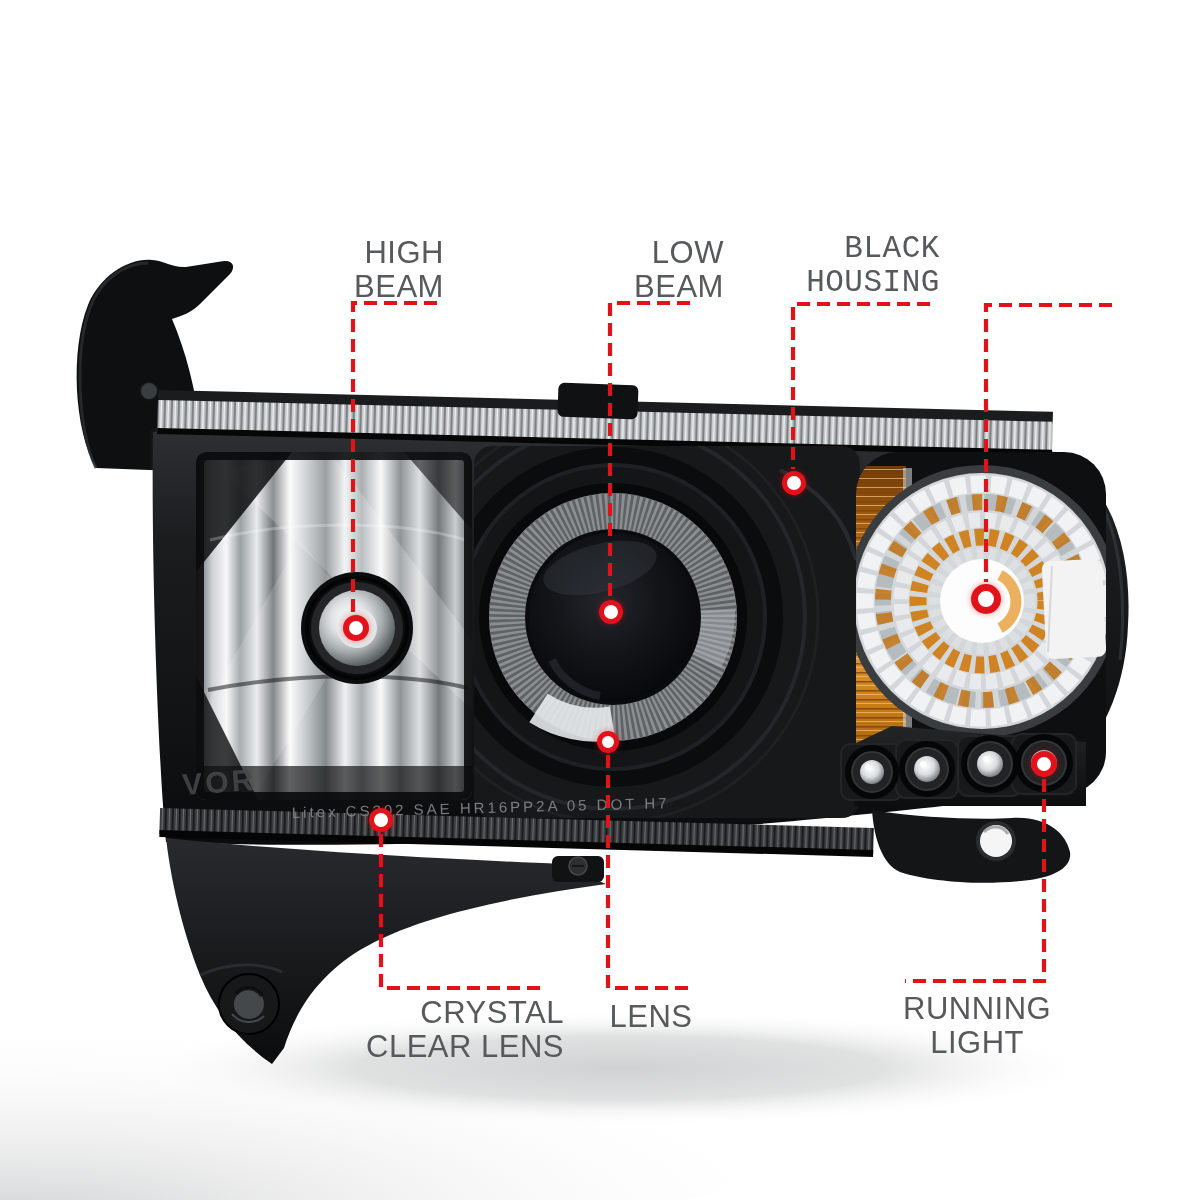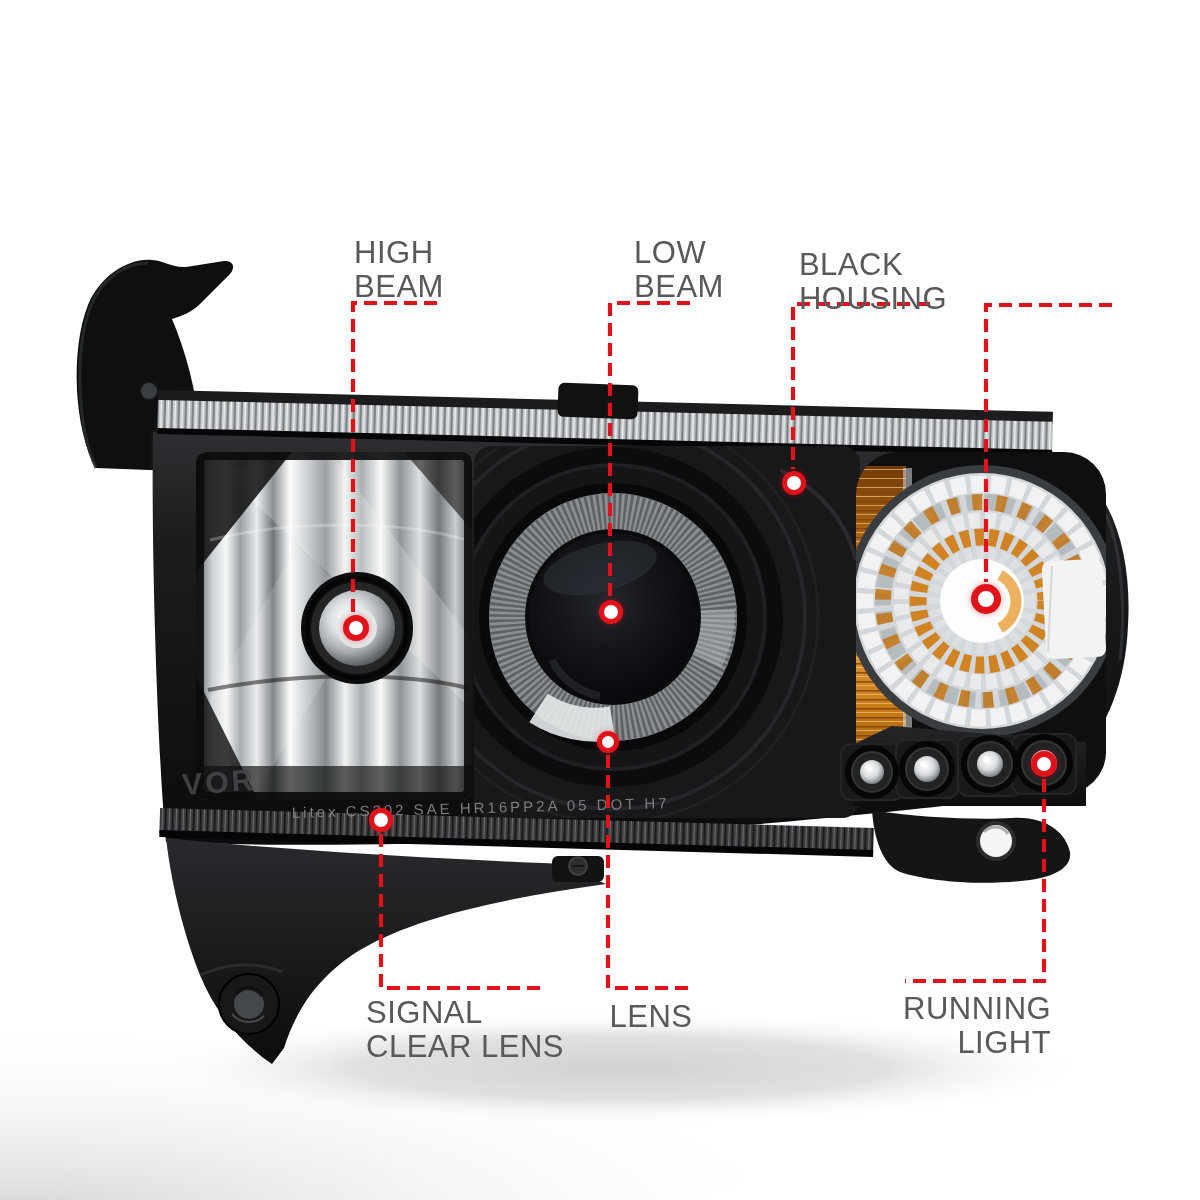--- a/index.html
+++ b/index.html
@@ -10,27 +10,27 @@
   #stage{
     position:relative;width:1200px;height:1200px;overflow:hidden;
     background:#ffffff;
     font-family:"Liberation Sans",sans-serif;
   }
   #art,#leads{position:absolute;left:0;top:0;width:1200px;height:1200px;}
   
   .callout{
     position:absolute;color:var(--label-gray);
     font-size:31px;line-height:34px;letter-spacing:.5px;
-    white-space:pre-line;text-align:left;
+    white-space:pre-line;text-align:right;
     transform:translateX(-50%);
   }
-  .callout.left-align{transform:none;text-align:right;}
+  .callout.left-align{transform:none;text-align:center;}
   #lbl-high{left:399px;top:236px;}
   #lbl-low{left:679px;top:236px;}
-  #lbl-black{left:873px;top:248px;}
+  #lbl-black{left:873px;top:232px;font-family:Liberation Mono, monospace;}
   #lbl-turn{left:1063px;top:236px;}
   #lbl-crystal{left:465px;top:996px;}
   #lbl-halo{left:651px;top:1000px;}
   #lbl-running{left:903px;top:992px;}
   
   .leader{fill:none;stroke:var(--accent-red);stroke-width:4.2;stroke-dasharray:13 7;}
   
   .marker{
     position:absolute;border-radius:50%;background:#fff;
     border:6px solid var(--accent-red);box-sizing:border-box;
@@ -321,19 +321,19 @@
   <div class="marker" id="mk-crystal"></div>
   <div class="marker" id="mk-halo"></div>
   <div class="marker" id="mk-running"></div>
 
   <div class="callout" id="lbl-high">HIGH
 BEAM</div>
   <div class="callout" id="lbl-low">LOW
 BEAM</div>
   <div class="callout" id="lbl-black">BLACK
 HOUSING</div>
-  <div class="callout" id="lbl-crystal">SIGNAL
+  <div class="callout" id="lbl-crystal">CRYSTAL
 CLEAR LENS</div>
   <div class="callout" id="lbl-halo">LENS</div>
   <div class="callout left-align" id="lbl-running">RUNNING
 LIGHT</div>
 
 </div>
 
 </body></html>

